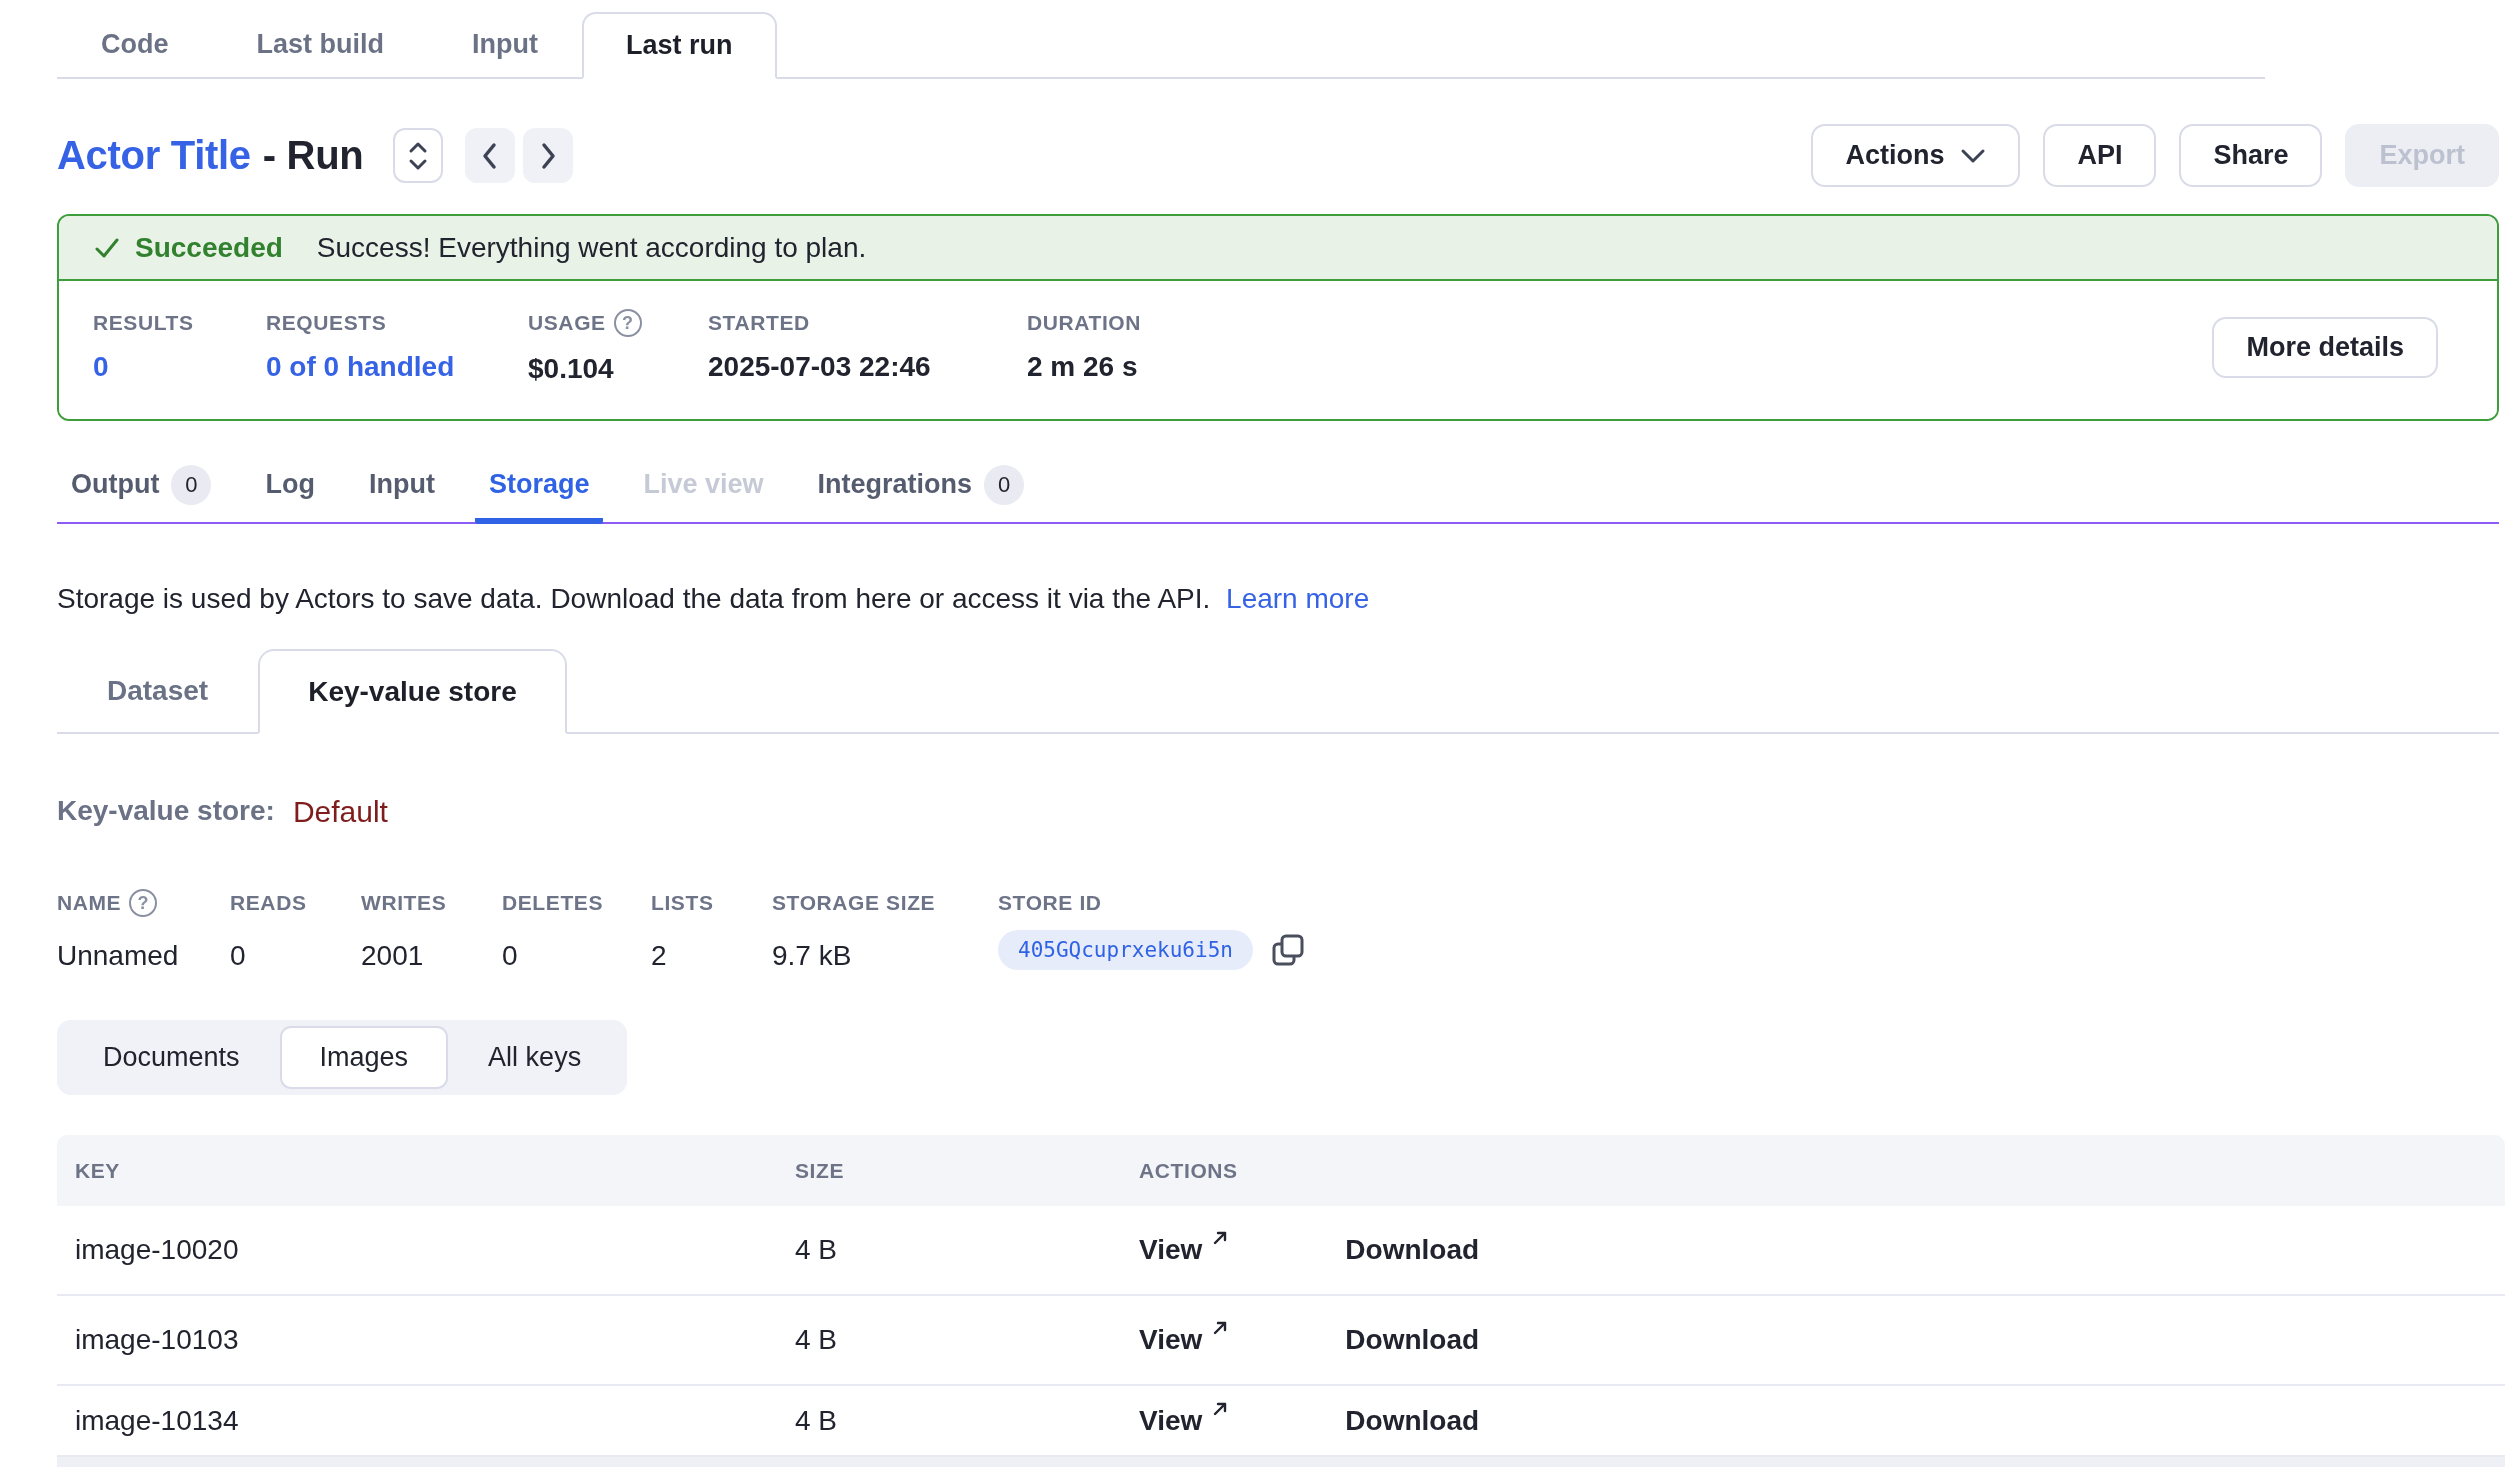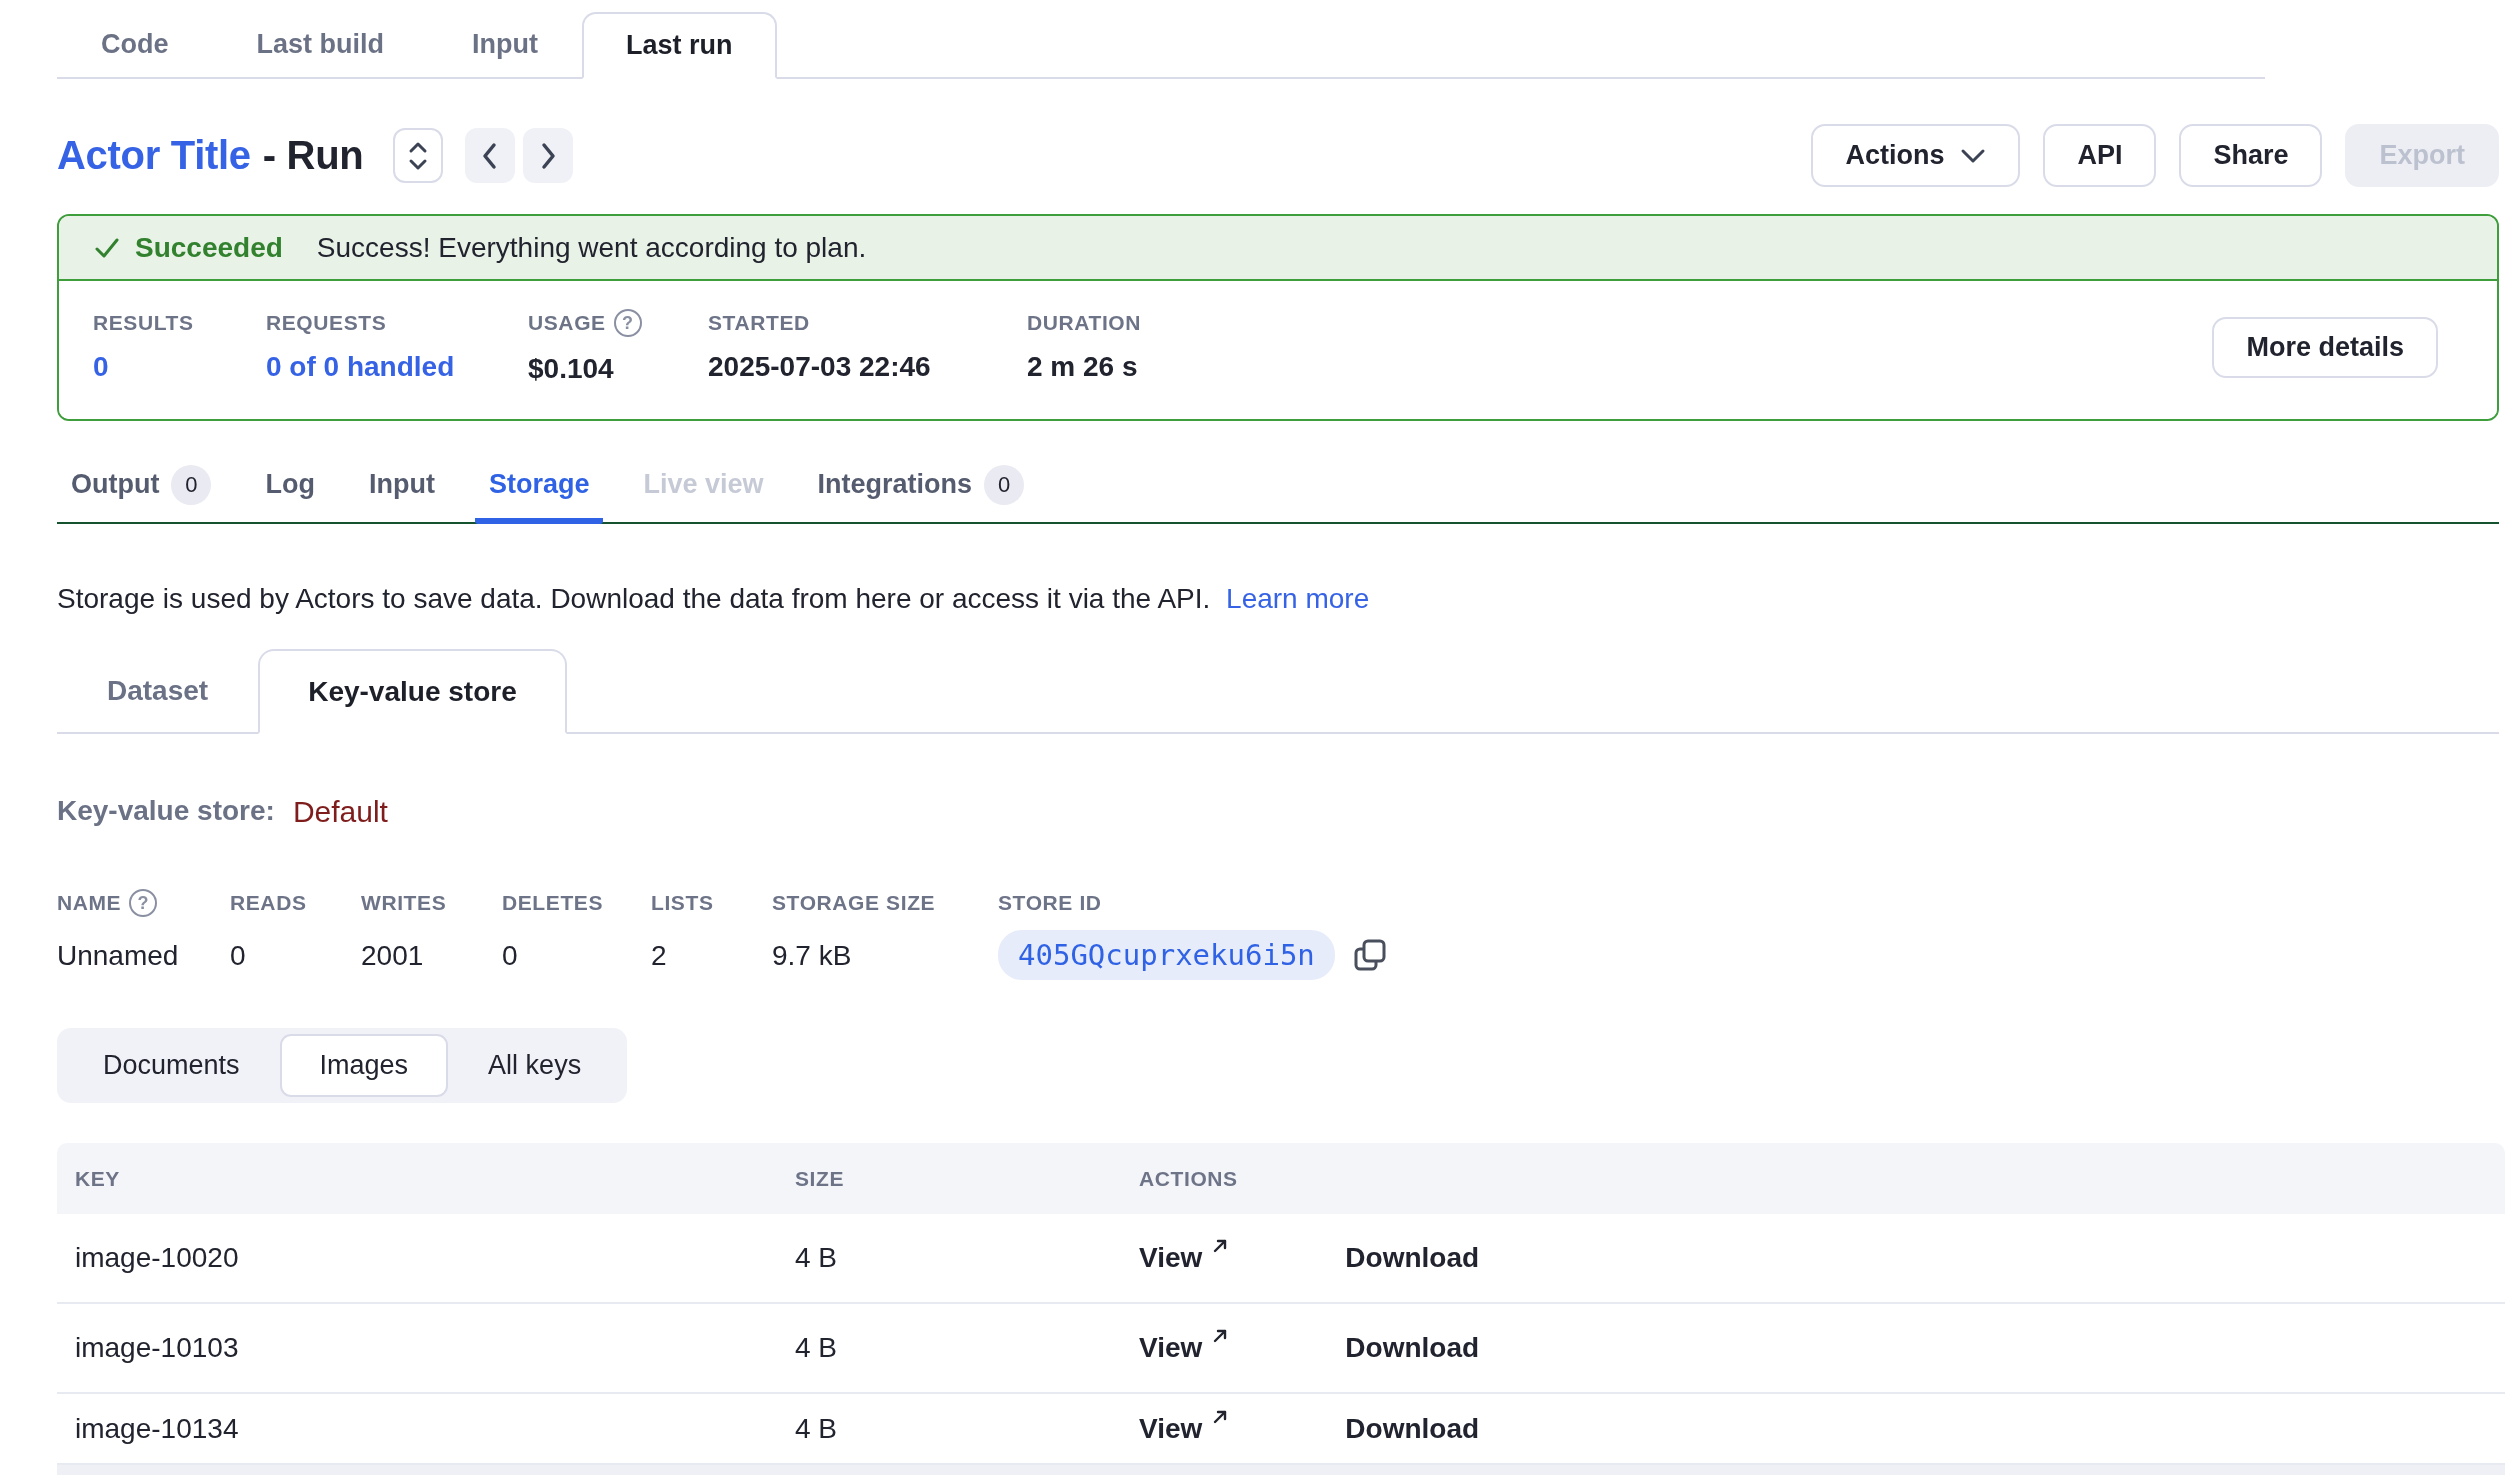--- a/index.html
+++ b/index.html
@@ -111,21 +111,21 @@
   .help-circle {
     width: 28px; height: 28px; border: 2px solid #8a90a2; border-radius: 50%;
     color: #8a90a2; font-size: 18px; font-weight: 700;
     display: inline-flex; align-items: center; justify-content: center;
   }
 
   
   .run-tabs {
     display: flex; align-items: stretch;
     margin: 30px 20px 0 57px;
-    border-bottom: 2px solid #14532d;
+    border-bottom: 2px solid #8b5cf6;
     height: 73px;
   }
   .run-tab {
     display: flex; align-items: center; gap: 12px;
     padding: 0 14px; margin-right: 26px;
     font-size: 27px; font-weight: 700; color: #565c6f;
     cursor: pointer;
     border-bottom: 6px solid transparent;
     margin-bottom: -2px;
   }
@@ -178,21 +178,21 @@
   .kv-stat .s-label {
     font-size: 21px; font-weight: 700; color: #6e7488; letter-spacing: 0.6px;
     display: flex; align-items: center; gap: 8px; height: 30px;
   }
   .kv-stat .s-value { margin-top: 22px; font-size: 28px; font-weight: 400; color: #21232e; }
   .kv-stat.c1 { width: 173px; } .kv-stat.c2 { width: 131px; } .kv-stat.c3 { width: 141px; }
   .kv-stat.c4 { width: 149px; } .kv-stat.c5 { width: 121px; } .kv-stat.c6 { width: 226px; }
   .store-id-wrap { display: flex; align-items: center; gap: 18px; margin-top: 12px; }
   .store-id-pill {
     font-family: "DejaVu Sans Mono", monospace;
-    font-size: 29px; color: #2f62e4;
+    font-size: 21px; color: #2f62e4;
     background: #e7ecfb; border-radius: 24px;
     padding: 8px 20px; cursor: pointer;
   }
   .copy-btn { display: inline-flex; cursor: pointer; color: #4a4f5e; }
 
   
   .segmented {
     display: inline-flex; align-items: center;
     margin: 48px 0 0 57px;
     background: #f1f2f7;

